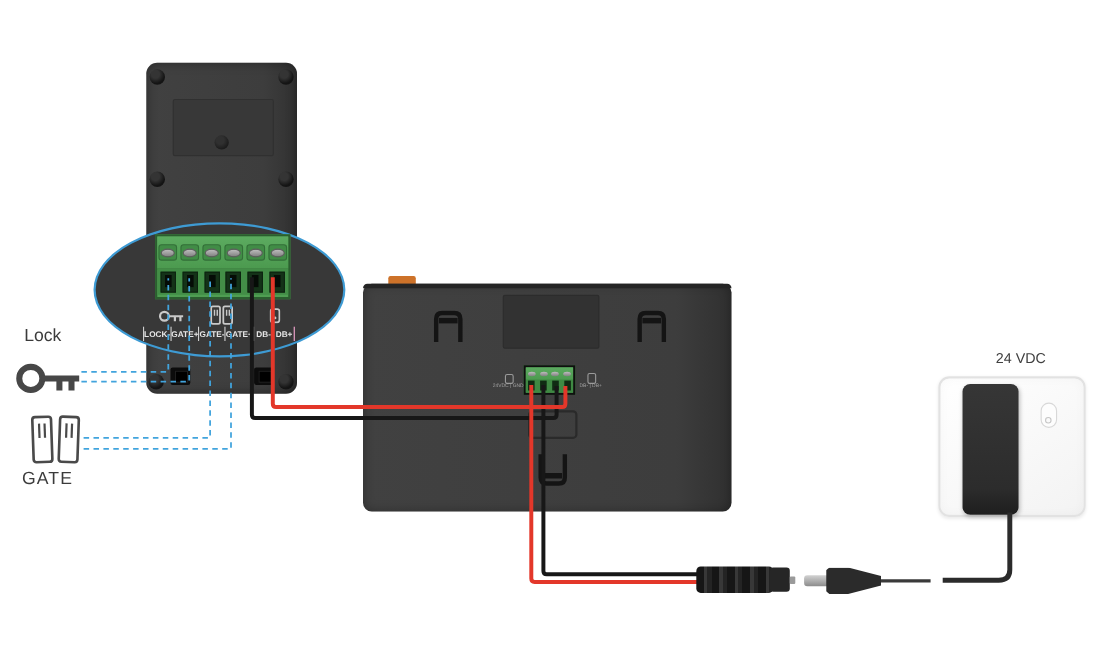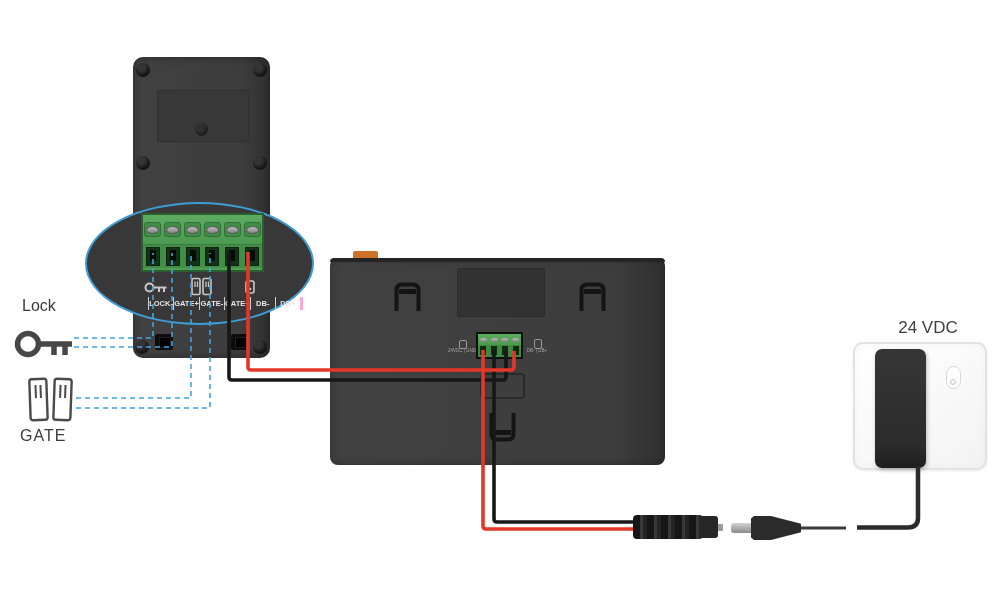--- a/index.html
+++ b/index.html
@@ -34,24 +34,24 @@
   .ot-socket{width:15px;height:13px;border-radius:3px;background:#418c46;
     border:1px solid #336f38;display:flex;align-items:center;justify-content:center;}
   .ot-screw{width:11px;height:6px;border-radius:50%;
     background:linear-gradient(180deg,#bdbdbd,#838383);border:1px solid #5e5e5e;}
   .ot-bot{height:21px;display:flex;justify-content:space-around;background:#438e47;padding-top:2px;}
   .ot-hole{width:12px;height:17px;background:#143218;border:1px solid #0c2410;
     display:flex;justify-content:center;}
   .ot-hole::after{content:"";width:6px;height:11px;background:#050c06;margin-top:2px;}
 
   
-  #ot-labels{left:148px;top:297px;width:155px;height:13px;display:flex;}
+  #ot-labels{left:130px;top:297px;width:138px;height:13px;display:flex;}
   .ot-label{flex:1;border-left:1px solid #cfcfcf;color:#e6e6e6;font-size:7.5px;font-weight:bold;
     text-align:center;line-height:14px;letter-spacing:0;}
-  .ot-label:last-child{border-right:3px solid #f9a8d4;}
+  .ot-label:last-child{border-right:1px solid #f9a8d4;}
 
   
   #lock-label{left:22px;top:297px;width:52px;font-size:16px;color:#3b3b3b;}
   #gate-label{left:20px;top:427px;width:56px;font-size:16px;color:#3b3b3b;letter-spacing:1px;}
 
   
   #orange-tab{left:353px;top:251px;width:25px;height:10px;background:#cd7229;border-radius:2px;}
   #monitor-device{left:330px;top:258px;width:335px;height:207px;border-radius:8px;
     background:linear-gradient(90deg,#414141 0%,#3d3d3d 85%,#303030 100%);
     box-shadow:inset 0 0 10px rgba(0,0,0,.3);}
@@ -80,21 +80,21 @@
   #wall-plate{left:853px;top:342px;width:134px;height:128px;border-radius:10px;
     background:linear-gradient(145deg,#ffffff 0%,#f3f3f3 100%);border:2px solid #e2e2e2;
     box-shadow:0 1px 3px rgba(0,0,0,.08), inset 0 0 10px rgba(0,0,0,.03);box-sizing:border-box;}
   #plate-slot{left:946px;top:366px;width:15px;height:23px;border-radius:8px;background:#fdfdfd;
     border:1.5px solid #d8d8d8;box-sizing:border-box;}
   #plate-screw{left:950px;top:379px;width:6px;height:6px;border-radius:50%;background:#fafafa;
     border:1.5px solid #c6c6c6;box-sizing:border-box;}
   #power-adapter{left:875px;top:349px;width:51px;height:119px;border-radius:7px;
     background:linear-gradient(180deg,#363636 0%,#2c2c2c 80%,#1e1e1e 100%);
     box-shadow:1px 2px 4px rgba(0,0,0,.25);}
-  #power-label{left:878px;top:318px;width:100px;text-align:center;font-size:17px;color:#3f3f3f;}
+  #power-label{left:878px;top:318px;width:100px;text-align:center;font-size:13px;color:#3f3f3f;}
 
   
   #dc-jack-ribbed{left:633px;top:515px;width:70px;height:24px;border-radius:4px;
     background:repeating-linear-gradient(90deg,#161616 0px 7px,#383838 7px 10px,#242424 10px 14px);}
   #dc-jack-body{left:700px;top:516px;width:18px;height:22px;border-radius:3px;background:#262626;}
   #dc-jack-nub{left:718px;top:524px;width:5px;height:7px;border-radius:1px;background:#9a9a9a;}
   #dc-plug-tip{left:731px;top:523px;width:22px;height:10px;border-radius:3px 1px 1px 3px;
     background:linear-gradient(180deg,#d2d2d2 0%,#8b8b8b 100%);}
   #dc-plug-body{left:751px;top:516px;width:50px;height:24px;background:#2b2b2b;
     clip-path:polygon(0% 10%,6% 0%,40% 0%,100% 32%,100% 68%,40% 100%,6% 100%,0% 90%);}

